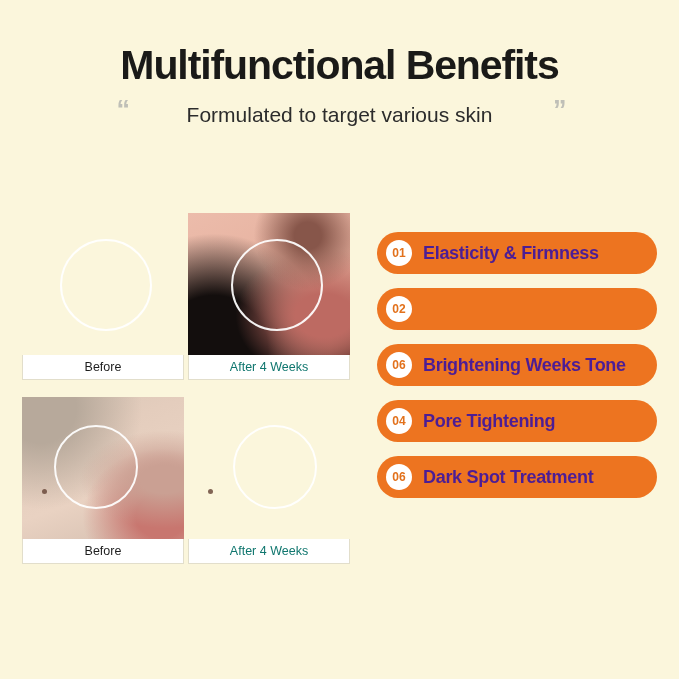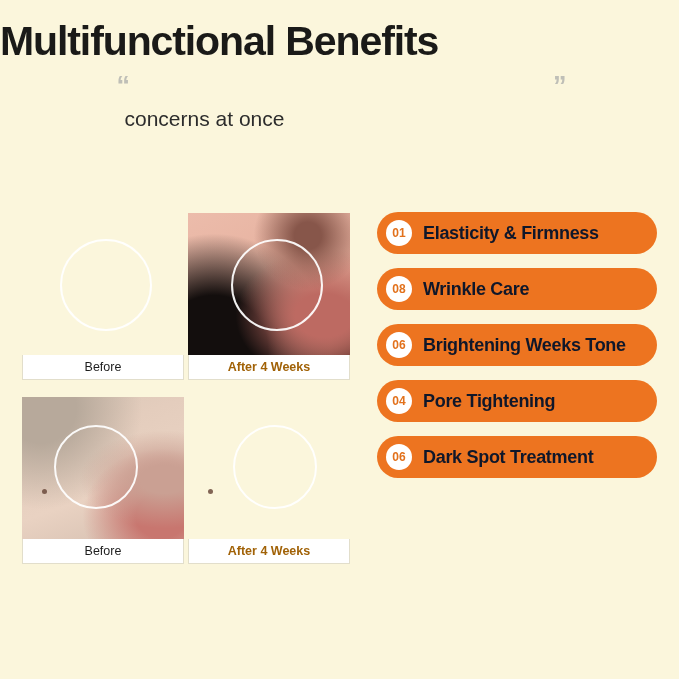--- a/index.html
+++ b/index.html
@@ -5,21 +5,21 @@
   html,body{margin:0;padding:0;}
   body{
     width:679px;height:679px;
     background:#FBF6DC;
     font-family:"Liberation Sans", sans-serif;
     overflow:hidden;position:relative;
   }
   .page{position:relative;width:679px;height:679px;}
 
   
-  .header{padding-top:20px;}
+  .header{padding-top:44px;text-align:center;}
   .title{
     font-size:41px;font-weight:bold;color:#1A1A18;
     letter-spacing:-1.1px;line-height:1.05;margin:0;
   }
   .subtitle-wrap{
     position:relative;margin:14px auto 0;width:430px;
   }
   .subtitle{
     font-size:21px;color:#2C2C2C;line-height:1.32;
     margin:0;font-weight:normal;
@@ -43,21 +43,21 @@
   .circle{
     position:absolute;border:2px solid rgba(255,255,255,.93);
     border-radius:50%;box-sizing:border-box;
   }
   .caption{
     height:25px;line-height:25px;text-align:center;
     background:#FFFFFF;border:1px solid #E2DECB;
     border-top:none;font-size:12.5px;box-sizing:border-box;
   }
   .cap-before{color:#1E1E1E;}
-  .cap-after{color:#a16207;font-weight:bold;}
+  .cap-after{color:#0f766e;}
 
   
   .skin-a{background:
      radial-gradient(circle at 72% 18%, #8a5a4e 0 9%, rgba(138,90,78,0) 34%),
      radial-gradient(ellipse at 82% 70%, #b9665f 0 15%, rgba(185,102,95,0) 46%),
      radial-gradient(ellipse at 18% 95%, #120d0c 0 30%, rgba(18,13,12,0) 62%),
      linear-gradient(150deg,#e7b4a3 0%,#e0a characters 0%,#dfa architecture 0%,#e3ae9c 38%,#d89b8b 70%,#4b2a23 100%);
   }
   .skin-a2{background:
      radial-gradient(circle at 74% 16%, #87564a 0 8%, rgba(135,86,74,0) 32%),
@@ -75,51 +75,50 @@
   .skin-b2{background:
      radial-gradient(ellipse at 89% 56%, #cfa597 0 12%, rgba(207,165,151,0) 42%),
      radial-gradient(ellipse at 87% 86%, #cc7c74 0 12%, rgba(204,124,116,0) 38%),
      radial-gradient(circle at 10% 8%, #bcae a0 0 16%, rgba(188,174,160,0) 50%),
      linear-gradient(160deg,#dccabb 0%,#e8d3c4 32%,#eed8c9 64%,#d7c1b2 100%);
   }
   .mole{position:absolute;width:5px;height:5px;border-radius:50%;
         background:#6b4a3c;opacity:.85;}
 
   
-  .benefits{position:absolute;left:377px;top:212px;width:280px;}
+  .benefits{position:absolute;left:377px;top:232px;width:280px;}
   .pill{
     display:flex;align-items:center;
     width:280px;height:42px;box-sizing:border-box;
     background:#ED7420;border-radius:21px;
     margin-bottom:14px;padding-left:9px;
   }
   .badge{
     width:26px;height:26px;border-radius:50%;
     background:#FFFFFF;color:#E2711C;
     font-size:12px;font-weight:bold;
     display:flex;align-items:center;justify-content:center;
     flex:0 0 26px;
   }
   .pill-label{
-    color:#0f172a;font-size:18px;font-weight:bold;
+    color:#4c1d95;font-size:18px;font-weight:bold;
     margin-left:11px;letter-spacing:-.3px;white-space:nowrap;
   }
 </style>
 </head>
 <body>
 
 <div class="page">
 
   <div class="header">
     <h1 class="title">Multifunctional Benefits</h1>
     <div class="subtitle-wrap">
       <span class="quote quote-open">“</span>
       <p class="subtitle">
-        <br>
-        <span>concerns at once</span>
+        <span>Formulated to target various skin</span><br>
       </p>
       <span class="quote quote-close">”</span>
     </div>
   </div>
 
   <div class="photos">
 
     <div class="photo-row">
       <div class="photo-card">
         <div class="photo">
@@ -159,22 +158,21 @@
   </div>
 
   <div class="benefits">
 
     <div class="pill">
       <div class="badge">01</div>
       <div class="pill-label">Elasticity &amp; Firmness</div>
     </div>
 
     <div class="pill">
-      <div class="badge">08</div>
-      <div class="pill-label">Wrinkle Care</div>
+      <div class="badge">02</div>
     </div>
 
     <div class="pill">
       <div class="badge">06</div>
       <div class="pill-label">Brightening Weeks Tone</div>
     </div>
 
     <div class="pill">
       <div class="badge">04</div>
       <div class="pill-label">Pore Tightening</div>

